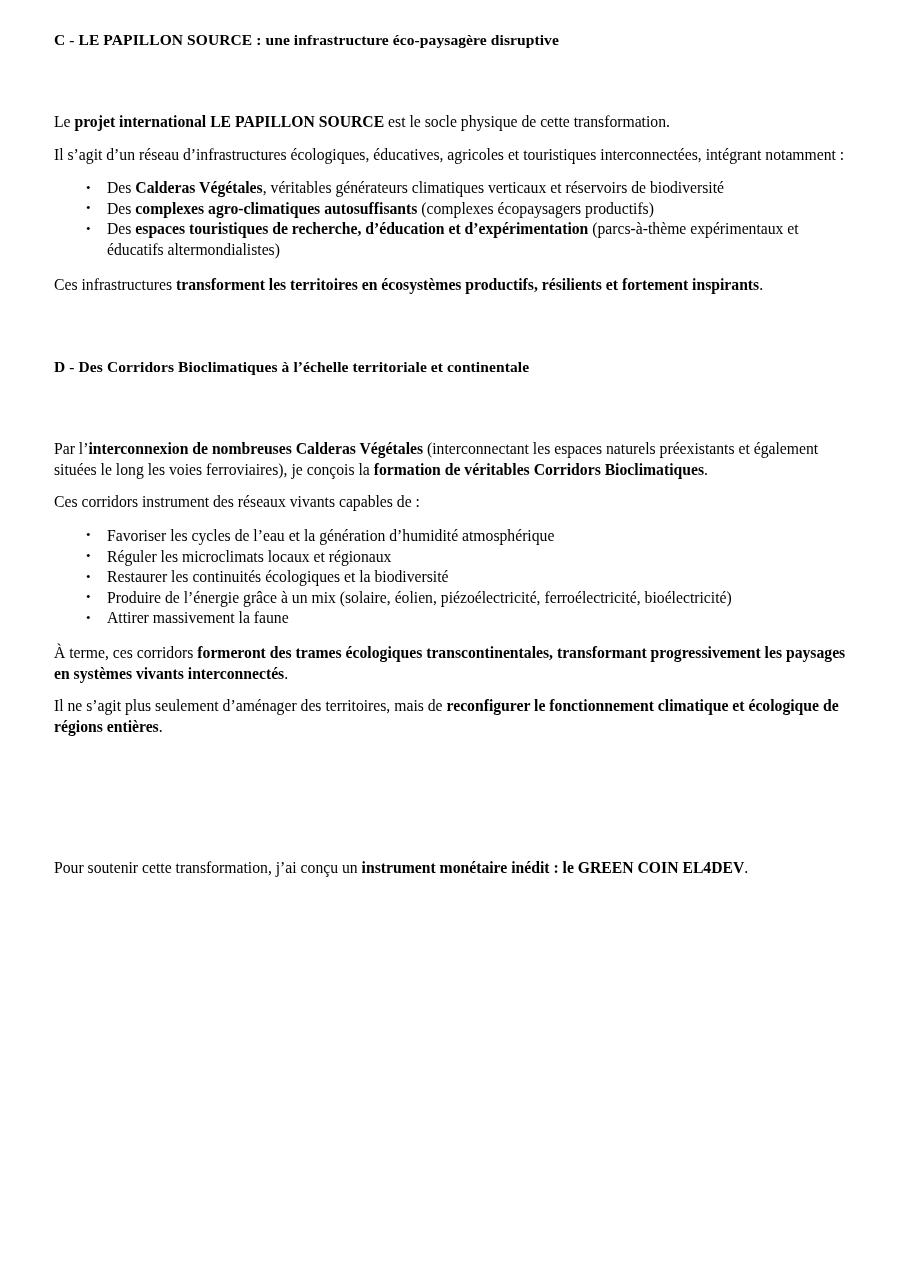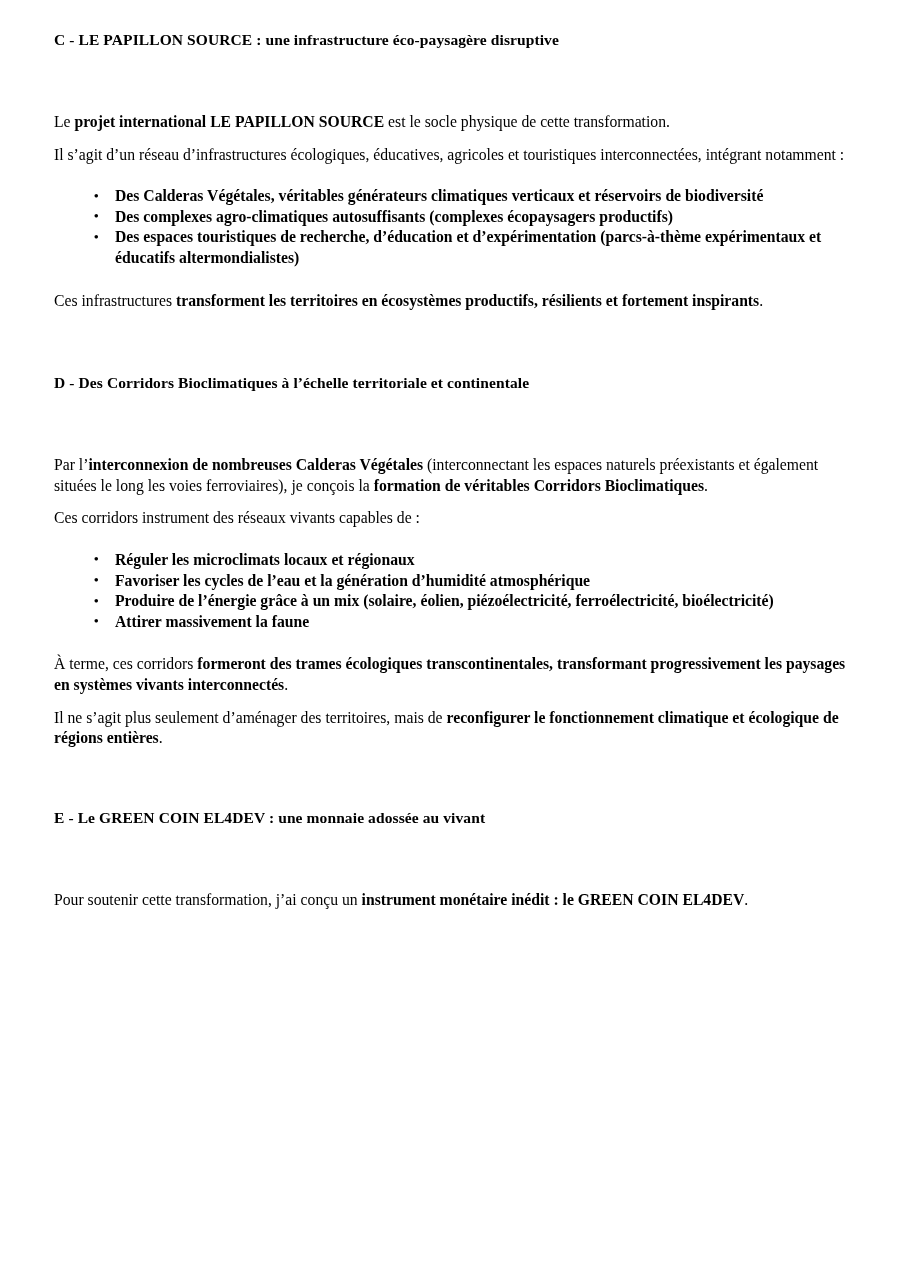--- a/index.html
+++ b/index.html
@@ -53,23 +53,22 @@
     font-family: Liberation Serif, serif;
   }
   p.para b,
   h2.section-heading b {
     font-weight: bold;
   }
 
   
   ul.bullets {
     list-style: none;
-    margin: 8px;
+    margin: 0;
     padding: 0;
-    font-weight: bold;
   }
   ul.bullets > li {
     position: relative;
     font-size: 15.7px;
     line-height: 20.6px;
     padding-left: 53px;
     margin: 0;
   }
   ul.bullets > li::before {
     content: "\2022";
@@ -124,37 +123,37 @@
 
     <p class="para"><span>Par l’</span><b>interconnexion de nombreuses Calderas Végétales</b><span> (interconnectant les espaces naturels préexistants et également situées le long les voies ferroviaires), je conçois la </span><b>formation de véritables Corridors Bioclimatiques</b><span>.</span></p>
 
     <div class="sp-para"></div>
 
     <p class="para"><span>Ces corridors instrument des réseaux vivants capables de :</span></p>
 
     <div class="sp-list-top"></div>
 
     <ul class="bullets">
+        <li><span>Favoriser les cycles de l’eau et la génération d’humidité atmosphérique</span></li>
         <li><span>Réguler les microclimats locaux et régionaux</span></li>
-        <li><span>Favoriser les cycles de l’eau et la génération d’humidité atmosphérique</span></li>
+        <li><span>Restaurer les continuités écologiques et la biodiversité</span></li>
         <li><span>Produire de l’énergie grâce à un mix (solaire, éolien, piézoélectricité, ferroélectricité, bioélectricité)</span></li>
         <li><span>Attirer massivement la faune</span></li>
       </ul>
 
     <div class="sp-list-bottom"></div>
 
     <p class="para"><span>À terme, ces corridors </span><b>formeront des trames écologiques transcontinentales, transformant progressivement les paysages en systèmes vivants interconnectés</b><span>.</span></p>
 
     <div class="sp-para"></div>
 
     <p class="para"><span>Il ne s’agit plus seulement d’aménager des territoires, mais de </span><b>reconfigurer le fonctionnement climatique et écologique de régions entières</b><span>.</span></p>
 
     <div class="sp-before-heading-e"></div>
 
-    <h2 class="section-heading"><b>E - Le GREEN COIN EL4DEV : une monnaie adossée au vivant</b></h2>
 
     <div class="sp-after-heading"></div>
 
     <p class="para"><span>Pour soutenir cette transformation, j’ai conçu un </span><b>instrument monétaire inédit : le GREEN COIN EL4DEV</b><span>.</span></p>
 
     <div class="sp-para"></div>
 
 
   </div>
 </div>

